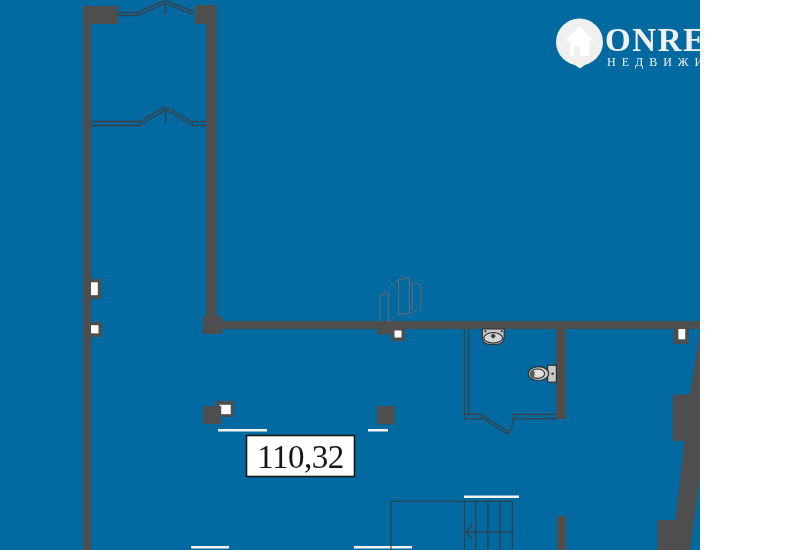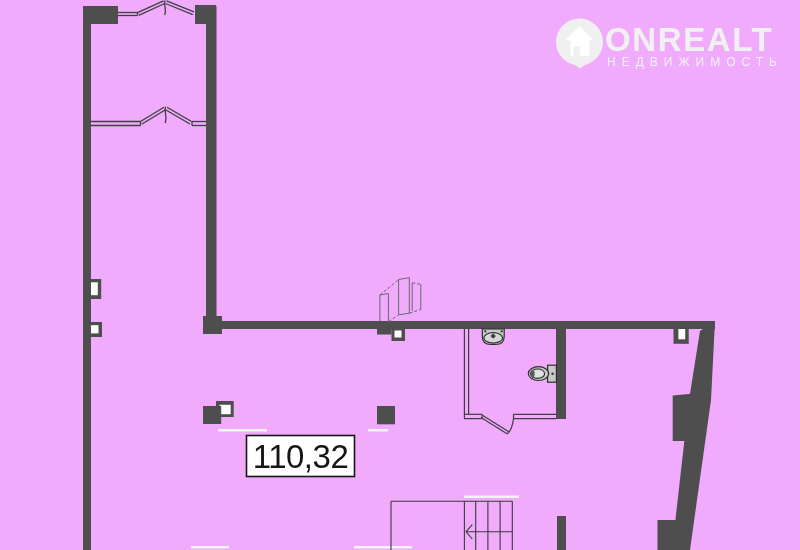--- a/index.html
+++ b/index.html
@@ -1,15 +1,15 @@
 <!DOCTYPE html>
 <html><head><meta charset="utf-8">
 <style>
 html,body{margin:0;padding:0;background:#fff;}
-#plan{position:relative;width:800px;height:550px;background:#f0abfc;overflow:hidden;font-family:Liberation Sans, sans-serif;}
+#plan{position:relative;width:700px;height:550px;background:#0369a1;overflow:hidden;font-family:Liberation Serif, serif;}
 </style></head>
 <body>
 <div id="plan">
 <svg width="800" height="550" viewBox="0 0 800 550">
 
 <g>
 <circle cx="579.5" cy="42" r="23.5" fill="#f0f0f0"></circle>
 <polygon points="563,57 596,57 580,68.5" fill="#f0f0f0"></polygon>
 <polygon points="579.5,26.5 594,40.5 589.5,40.5 589.5,56 570.5,56 570.5,40.5 565,40.5" fill="#ffffff"></polygon>
 <rect x="573.5" y="46.5" width="6.5" height="9.5" fill="#f0f0f0"></rect>

